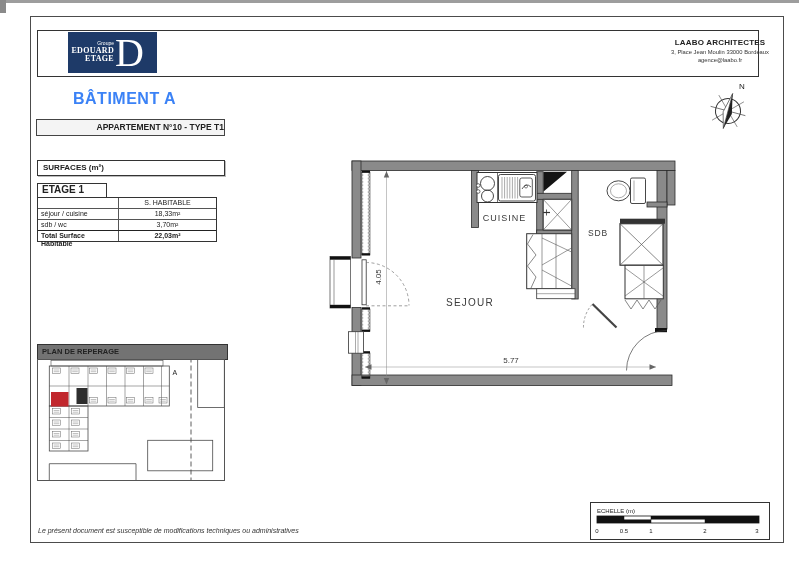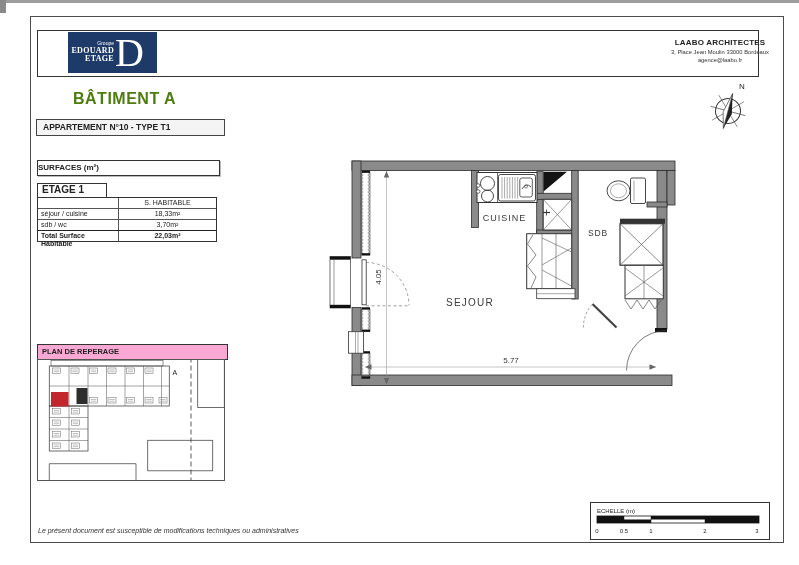--- a/index.html
+++ b/index.html
@@ -10,34 +10,34 @@
   .frame{position:absolute;left:30px;top:16px;width:752px;height:525px;border:1.5px solid #4c4c4c;}
   .header-box{position:absolute;left:37px;top:30px;width:720px;height:45px;border:1px solid #333;background:#fff;}
   .logo{position:absolute;left:2px;top:1px;width:89px;height:41px;background:#1e3a68;display:flex;align-items:center;margin-left:28px;}
   .logo-text{display:flex;flex-direction:column;align-items:flex-end;width:46px;color:#fff;line-height:1.05;}
   .logo-group{font-size:5px;}
   .logo-name{font-family:"Liberation Serif", serif;font-size:8px;font-weight:bold;letter-spacing:.3px;}
   .logo-d{font-family:"Liberation Serif", serif;font-size:40px;line-height:40px;color:#fff;margin-left:1px;}
   .architect{position:absolute;left:600px;top:7px;width:164px;text-align:center;line-height:1.35;}
   .arch-name{font-size:8px;font-weight:bold;letter-spacing:.2px;}
   .arch-sub{font-size:5.8px;color:#333;}
-  .batiment{position:absolute;left:73px;top:90px;font-size:16px;font-weight:bold;letter-spacing:.5px;color:#4d7c0f;}
+  .batiment{position:absolute;left:73px;top:90px;font-size:16px;font-weight:bold;letter-spacing:.5px;color:#3b82f6;}
   .apt-box{position:absolute;left:36px;top:119px;width:181px;height:15px;border:1px solid #444;background:#f4f4f4;
-           font-size:8.5px;font-weight:bold;line-height:15px;padding-left:6px;}
+           font-size:8.5px;font-weight:bold;line-height:15px;padding-left:6px;text-align:right;}
   .surf-box{position:absolute;left:37px;top:160px;width:181px;height:14px;border:1px solid #333;background:#fff;
-           font-size:8px;font-weight:bold;line-height:14px;box-shadow:1px 1px 0 #bbb;}
+           font-size:8px;font-weight:bold;line-height:14px;padding-left:5px;box-shadow:1px 1px 0 #bbb;}
   .etage-cell{position:absolute;left:37px;top:183px;width:64px;height:13px;border:1.2px solid #333;background:#fff;
            font-size:10px;font-weight:bold;line-height:12px;padding-left:4px;}
   .surf-table{position:absolute;left:37px;top:197px;width:178px;border:1.2px solid #333;background:#fff;font-size:7px;}
   .surf-table .tr{display:flex;border-top:1px solid #555;}
   .surf-table .tr:first-child{border-top:none;}
   .surf-table .tr.total{border-top:1.5px solid #222;font-weight:bold;}
   .surf-table .c1{width:77px;padding:1px 0 1px 3px;height:8px;line-height:8px;}
   .surf-table .c2{flex:1;border-left:1px solid #555;text-align:center;height:8px;line-height:8px;padding:1px 0;}
-  .rep-title{position:absolute;left:37px;top:344px;width:185px;height:14px;border:1.2px solid #333;background:#f9a8d4;
+  .rep-title{position:absolute;left:37px;top:344px;width:185px;height:14px;border:1.2px solid #333;background:#737373;
            font-size:7.5px;font-weight:bold;line-height:13px;padding-left:4px;}
   .rep-box{position:absolute;left:37px;top:359px;width:186px;height:120px;border:1px solid #555;background:#fff;}
   .plan-svg{position:absolute;left:322px;top:148px;width:360px;height:244px;}
   .compass{position:absolute;left:703px;top:78px;width:55px;height:55px;}
   .scale-box{position:absolute;left:590px;top:502px;width:178px;height:36px;border:1px solid #333;background:#fff;}
   .footer-note{position:absolute;left:38px;top:527px;font-size:7px;font-style:italic;color:#333;}
   svg text{font-family:"Liberation Sans", sans-serif;}
 </style>
 </head>
 <body>

